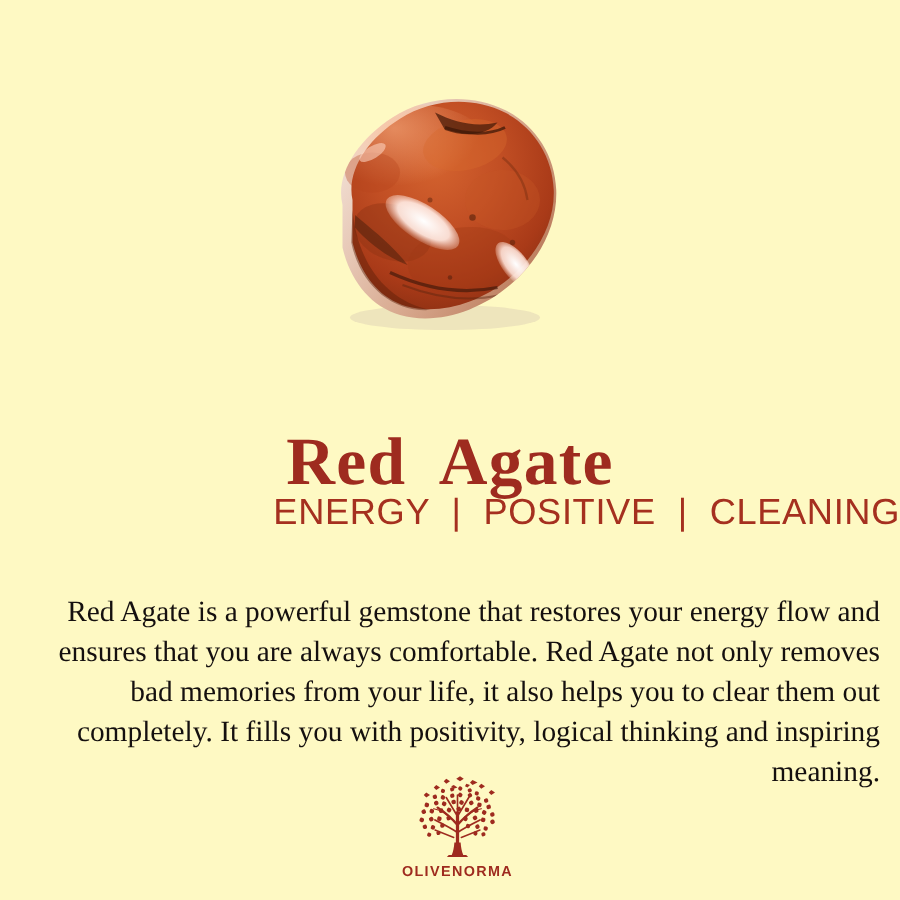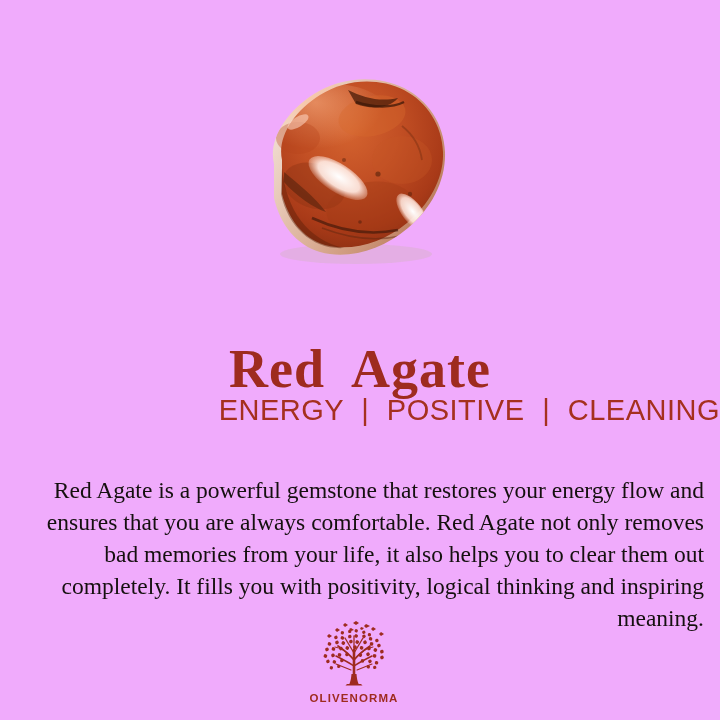--- a/index.html
+++ b/index.html
@@ -11,21 +11,21 @@
     width: 720px;
     height: 720px;
     background: #ffffff;
     font-family: "Liberation Serif", "DejaVu Serif", serif;
     overflow: hidden;
   }
   .page {
     position: relative;
     width: 720px;
     height: 720px;
-    background: #f0abfc;
+    background: #fef9c3;
     box-sizing: border-box;
   }
 
   
   .stone-area {
     position: absolute;
     left: 0;
     top: 0;
     width: 720px;
     height: 285px;
@@ -91,21 +91,21 @@
     font-family: "Liberation Serif", "DejaVu Serif", serif;
     font-weight: 400;
     font-size: 23.5px;
     line-height: 32px;
     color: #15100f;
   }
 
   
   .logo {
     position: absolute;
-    left: 0;
+    left: 12px;
     top: 620px;
     width: 708px;
     text-align: center;
   }
   .logo-mark {
     display: block;
     margin: 0 auto;
     width: 86px;
     height: 70px;
   }

